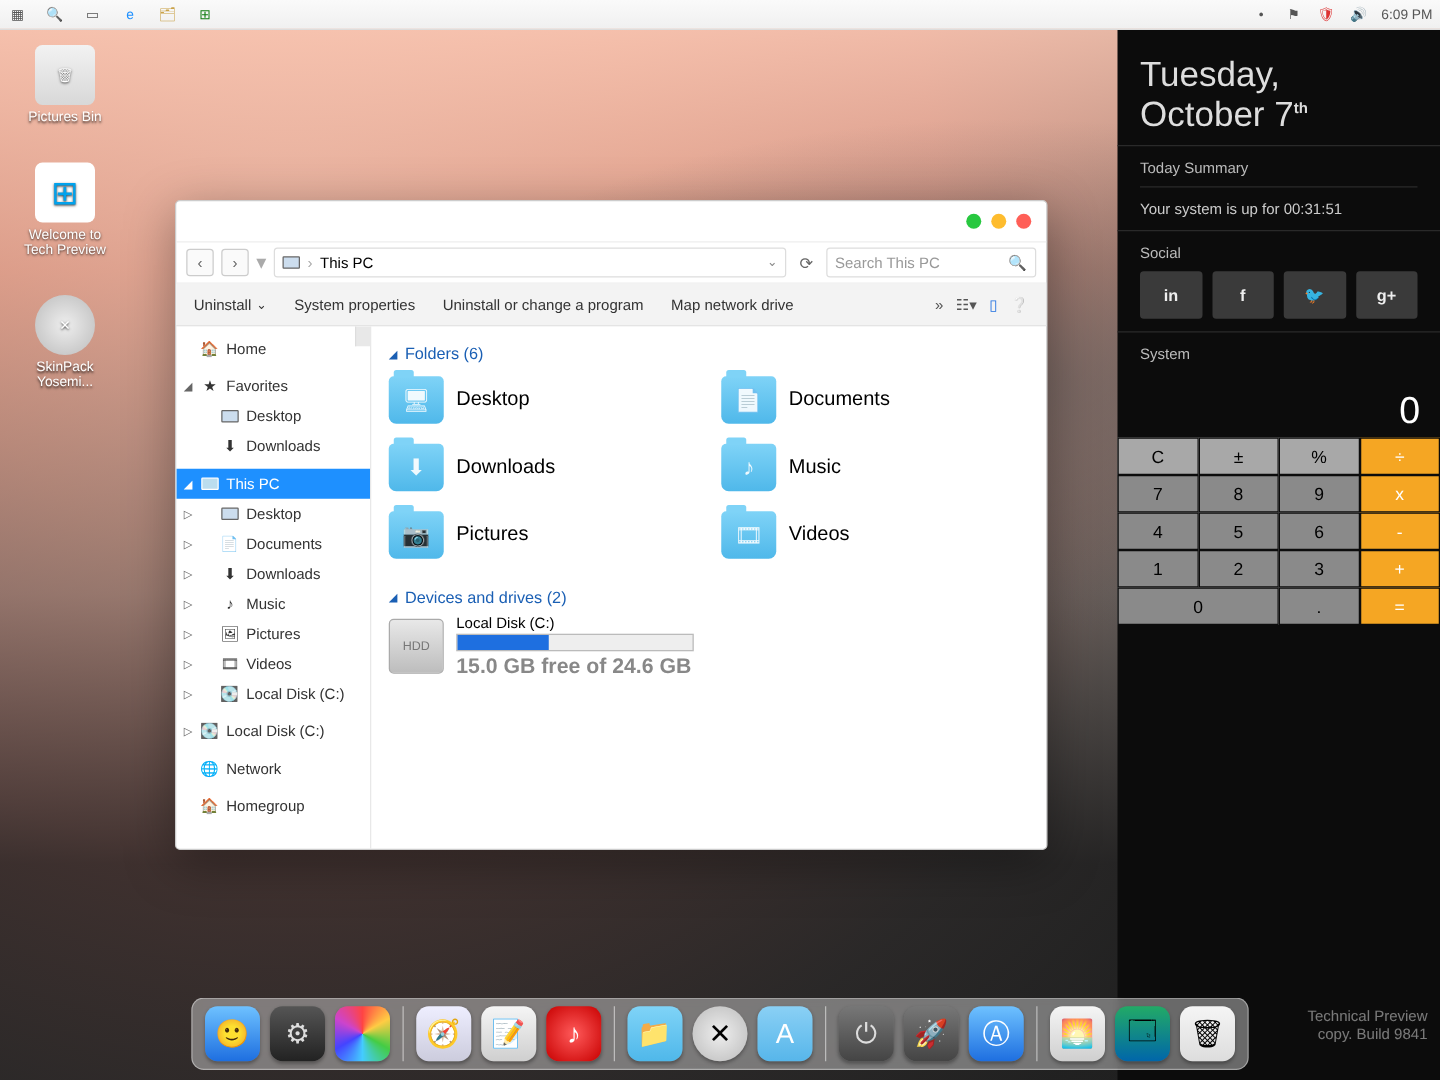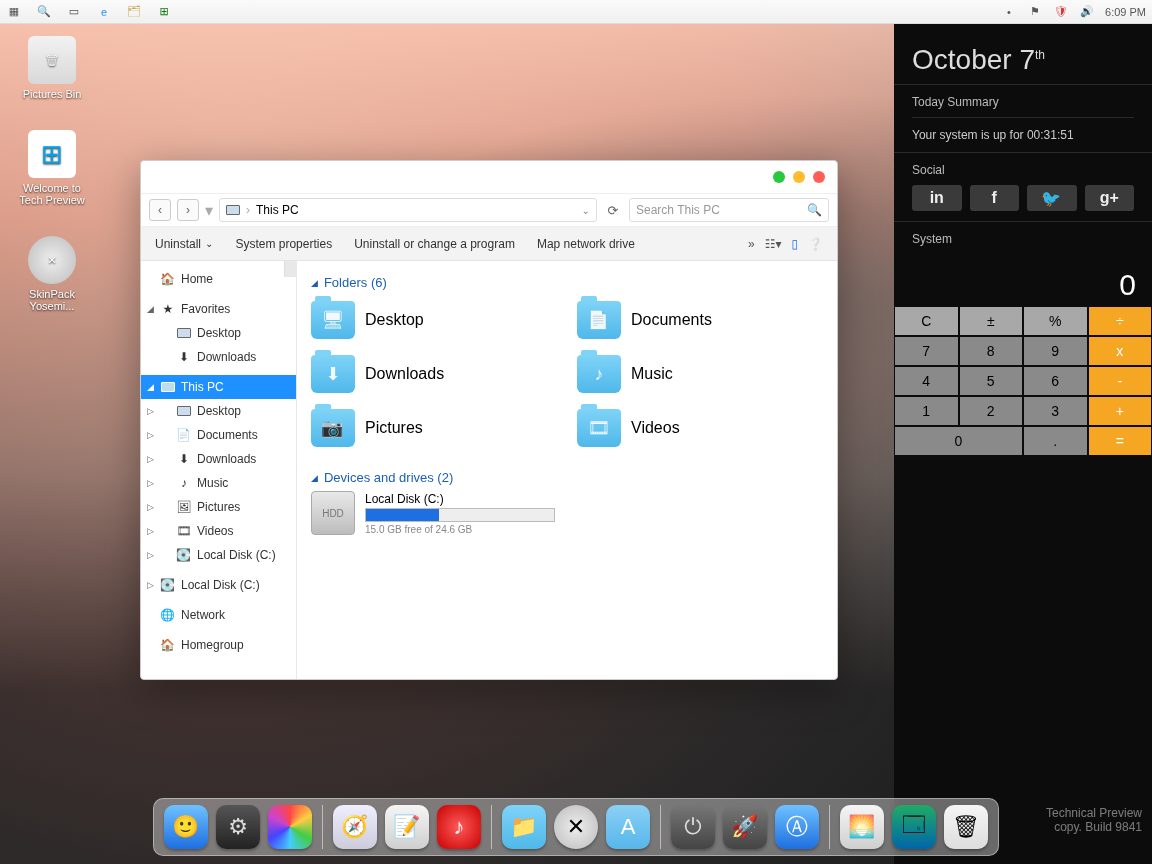--- a/index.html
+++ b/index.html
@@ -45,21 +45,21 @@
 .tl{width:12px;height:12px;border-radius:50%;}
 .tl.green{background:#28c840;} .tl.yellow{background:#febc2e;} .tl.red{background:#ff5f57;}
 
 .titlebar-spacer{height:32px;}
 
 .addrbar{height:34px;border-top:1px solid #eee;border-bottom:1px solid #eee;display:flex;align-items:center;padding:0 8px;gap:6px;}
 .navbtn{width:22px;height:22px;border:1px solid #ccc;border-radius:3px;background:#fafafa;display:flex;align-items:center;justify-content:center;font-size:12px;color:#666;}
 .addr-path{flex:1;display:flex;align-items:center;gap:6px;border:1px solid #ddd;border-radius:3px;height:24px;padding:0 6px;font-size:12px;}
 .addr-dd{margin-left:auto;color:#888;font-size:10px;}
 .refresh{width:20px;color:#666;text-align:center;font-size:13px;}
-.searchbox{width:200px;height:24px;border:1px solid #ddd;border-radius:3px;display:flex;align-items:center;padding:0 6px;font-size:12px;color:#999;}
+.searchbox{width:168px;height:24px;border:1px solid #ddd;border-radius:3px;display:flex;align-items:center;padding:0 6px;font-size:12px;color:#999;}
 .searchbox .mag{margin-left:auto;}
 
 .toolbar{height:34px;background:#f3f3f3;border-bottom:1px solid #e4e4e4;display:flex;align-items:center;gap:22px;padding:0 14px;font-size:12px;color:#333;}
 .toolbar .tb-item{display:flex;align-items:center;gap:4px;}
 .toolbar .tb-right{margin-left:auto;display:flex;gap:10px;align-items:center;color:#555;}
 
 .explorer-body{flex:1;display:flex;overflow:hidden;}
 .navpane{width:156px;border-right:1px solid #e8e8e8;font-size:12px;overflow-y:auto;padding:6px 0;position:relative;}
 .nav-item{display:flex;align-items:center;gap:6px;height:24px;padding:0 8px 0 20px;color:#333;white-space:nowrap;}
 .nav-item.l2{padding-left:36px;}
@@ -76,33 +76,33 @@
 .folder-ico::before{content:"";position:absolute;left:4px;top:-5px;width:16px;height:6px;background:#7fd3f7;border-radius:2px 2px 0 0;}
 .folder-ico .glyph{position:absolute;inset:0;display:flex;align-items:center;justify-content:center;color:rgba(255,255,255,0.9);font-size:18px;}
 
 .drive-row{display:grid;grid-template-columns:1fr 1fr;gap:20px;}
 .drive{display:flex;gap:10px;align-items:center;}
 .drive-ico{width:44px;height:44px;background:linear-gradient(#e8e8e8,#bdbdbd);border-radius:4px;border:1px solid #aaa;display:flex;align-items:center;justify-content:center;color:#777;font-size:10px;}
 .drive-ico.cd{border-radius:50%;background:radial-gradient(circle,#fff 15%,#e0e0e0 30%,#bbb 55%,#eee 70%);}
 .drive-info{font-size:12px;}
 .drive-bar{width:190px;height:14px;border:1px solid #bbb;background:#eee;margin:2px 0;position:relative;}
 .drive-bar .fill{position:absolute;left:0;top:0;bottom:0;background:#1e6fe0;}
-.drive-free{color:#888;font-size:10px;}
+.drive-free{color:#888;font-size:17px;font-weight:bold;}
 
 .scrollbar-stub{position:absolute;right:0;top:0;width:12px;height:16px;background:#e8e8e8;border-left:1px solid #ddd;}
 
 
 #charms{position:absolute;right:0;top:24px;bottom:0;width:258px;background:#0c0c0c;color:#ddd;font-weight:300;}
 .ch-date{padding:20px 18px 8px;font-size:28px;line-height:1.15;}
-.ch-date sup{font-size:12px;vertical-align:super;}
+.ch-date sup{font-size:12px;vertical-align:super;font-weight:bold;}
 .ch-sec{padding:10px 18px;border-top:1px solid #2a2a2a;font-size:12px;}
 .ch-sec .lbl{color:#bbb;margin-bottom:8px;display:block;font-size:12px;}
 .ch-uptime{font-size:12px;color:#ccc;}
 .social-row{display:flex;gap:8px;}
-.social-btn{flex:1;height:26px;background:#3a3a3a;border-radius:3px;display:flex;align-items:center;justify-content:center;color:#eee;font-weight:bold;font-size:16px;}
+.social-btn{flex:1;height:38px;background:#3a3a3a;border-radius:3px;display:flex;align-items:center;justify-content:center;color:#eee;font-weight:bold;font-size:13px;}
 .weather{display:flex;align-items:flex-end;justify-content:space-between;}
 .weather .wtime{font-size:11px;color:#aaa;}
 .weather .wcity{font-size:15px;}
 .weather .wtemp{font-size:40px;line-height:1;}
 
 
 #calc{margin:0;}
 .calc-display{height:42px;text-align:right;padding:4px 16px;font-size:30px;color:#fff;}
 .calc-grid{display:grid;grid-template-columns:repeat(4,1fr);}
 .calc-btn{height:30px;display:flex;align-items:center;justify-content:center;font-size:14px;border:1px solid #0c0c0c;}
@@ -343,20 +343,21 @@
             <div class="drive-free">15.0 GB free of 24.6 GB</div>
           </div>
         </div>
       </div>
     </div>
   </div>
 </div>
 
 <div id="charms">
   <div class="ch-date">
+    <div>Tuesday,</div>
     <div><span>October 7</span><sup>th</sup></div>
   </div>
   <div class="ch-sec">
     <span class="lbl">Today Summary</span>
     <div style="height:1px;background:#2a2a2a;margin:4px 0 10px;"></div>
     <div class="ch-uptime">Your system is up for 00:31:51</div>
   </div>
   <div class="ch-sec">
     <span class="lbl">Social</span>
     <div class="social-row">

